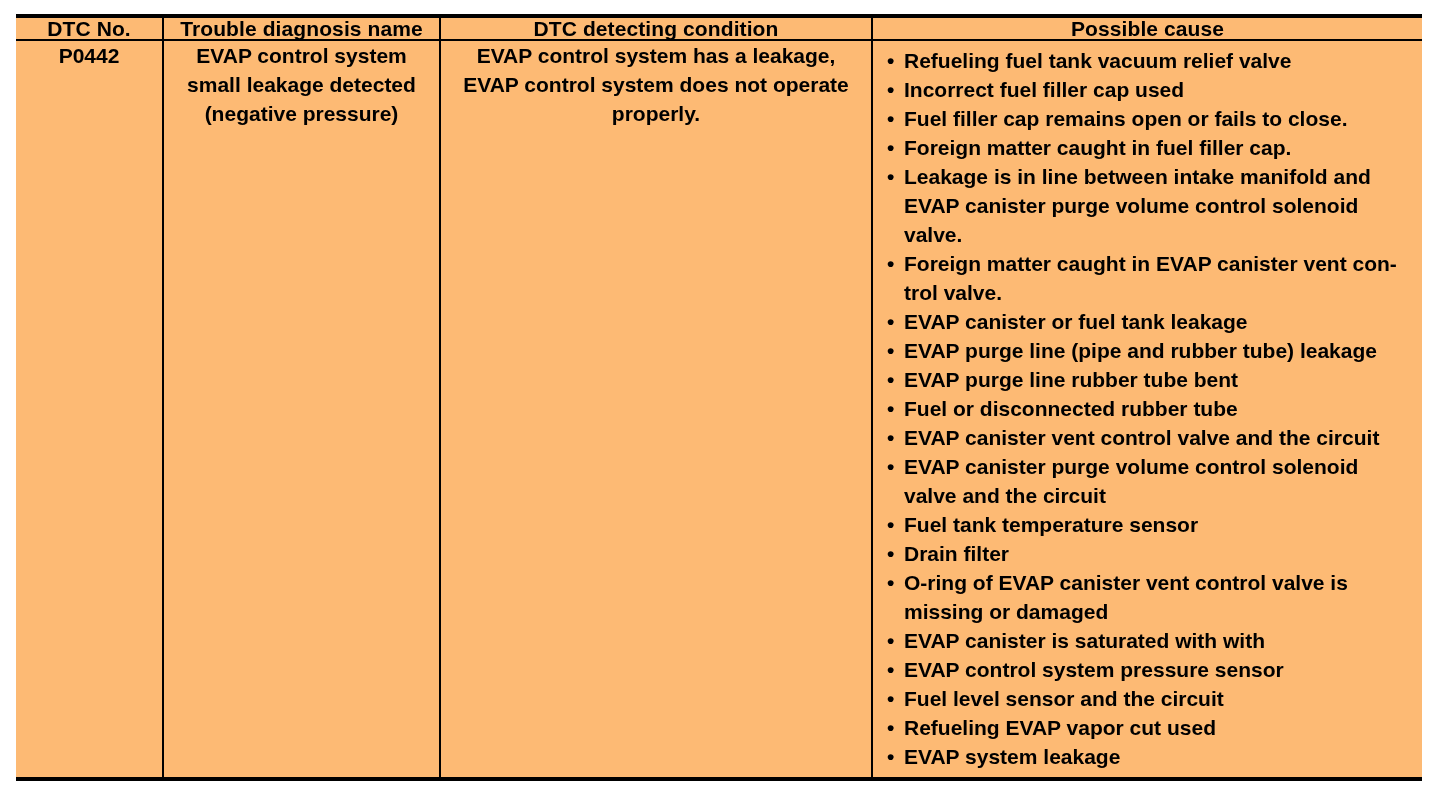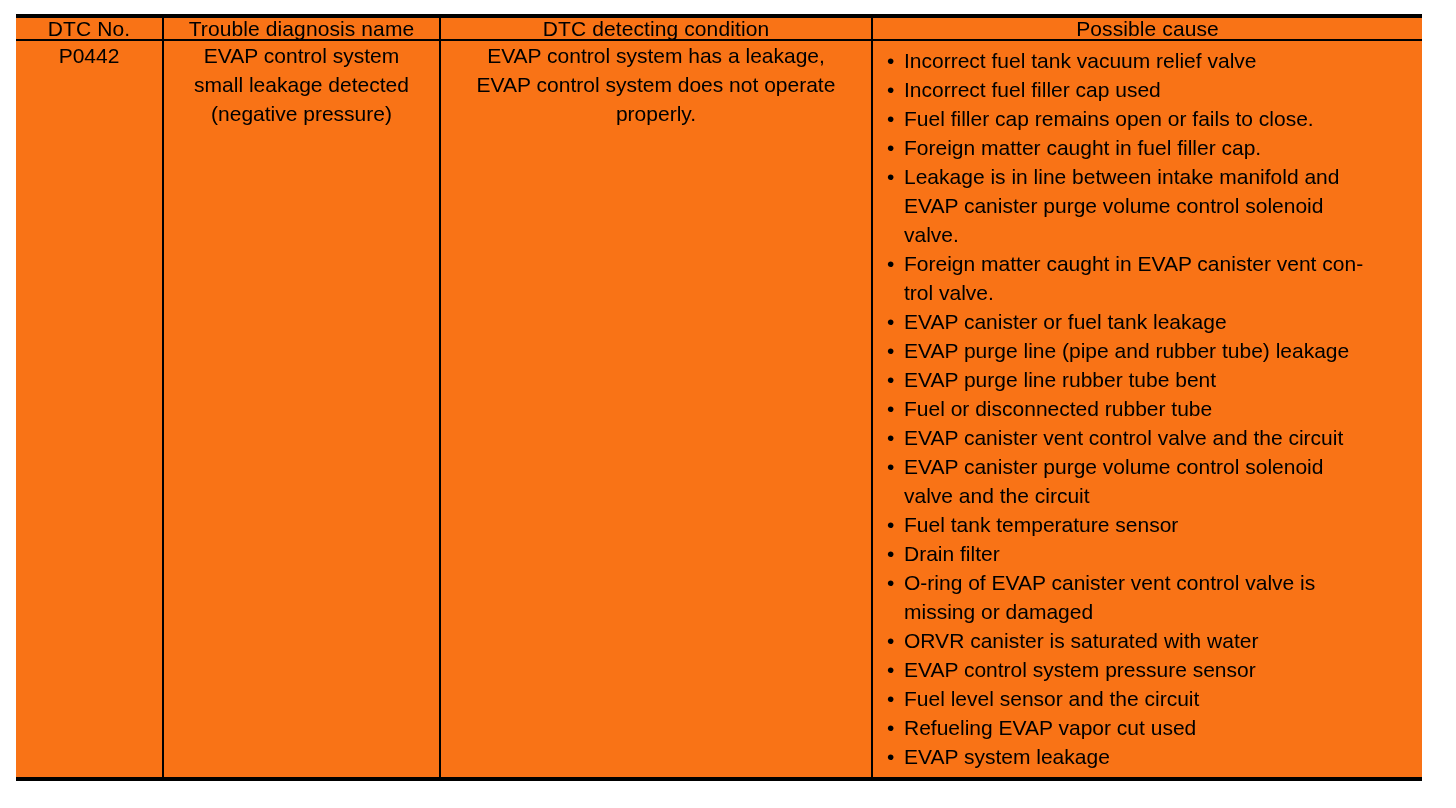--- a/index.html
+++ b/index.html
@@ -29,22 +29,22 @@
     top: 14px;
     width: 1406px;
     border-collapse: collapse;
     table-layout: fixed;
   }
 
   .dtc-table th,
   .dtc-table td {
     padding: 0;
     vertical-align: top;
-    font-weight: normal;
-    background: #f97316;
+    font-weight: bold;
+    background: #fdba74;
   }
 
   
   .dtc-table thead tr th {
     border-top: 4px solid #000000;
     border-bottom: 2px solid #000000;
   }
 
   
   .dtc-table tbody tr td {
@@ -170,21 +170,21 @@
               <div>EVAP control system has a leakage,</div>
               <div>EVAP control system does not operate</div>
               <div>properly.</div>
             </div>
         </td>
 
         <td class="body-cell cell-cause">
           <ul class="cause-list" id="cause-list">
               <li>
                 <span class="bullet">•</span>
-                <span class="ltext">Incorrect fuel tank vacuum relief valve</span>
+                <span class="ltext">Refueling fuel tank vacuum relief valve</span>
               </li>
               <li>
                 <span class="bullet">•</span>
                 <span class="ltext">Incorrect fuel filler cap used</span>
               </li>
               <li>
                 <span class="bullet">•</span>
                 <span class="ltext">Fuel filler cap remains open or fails to close.</span>
               </li>
               <li>
@@ -235,21 +235,21 @@
                 <span class="bullet">•</span>
                 <span class="ltext">Drain filter</span>
               </li>
               <li>
                 <span class="bullet">•</span>
                 <span class="ltext">O-ring of EVAP canister vent control valve is</span>
                 <span class="ltext">missing or damaged</span>
               </li>
               <li>
                 <span class="bullet">•</span>
-                <span class="ltext">ORVR canister is saturated with water</span>
+                <span class="ltext">EVAP canister is saturated with with</span>
               </li>
               <li>
                 <span class="bullet">•</span>
                 <span class="ltext">EVAP control system pressure sensor</span>
               </li>
               <li>
                 <span class="bullet">•</span>
                 <span class="ltext">Fuel level sensor and the circuit</span>
               </li>
               <li>

